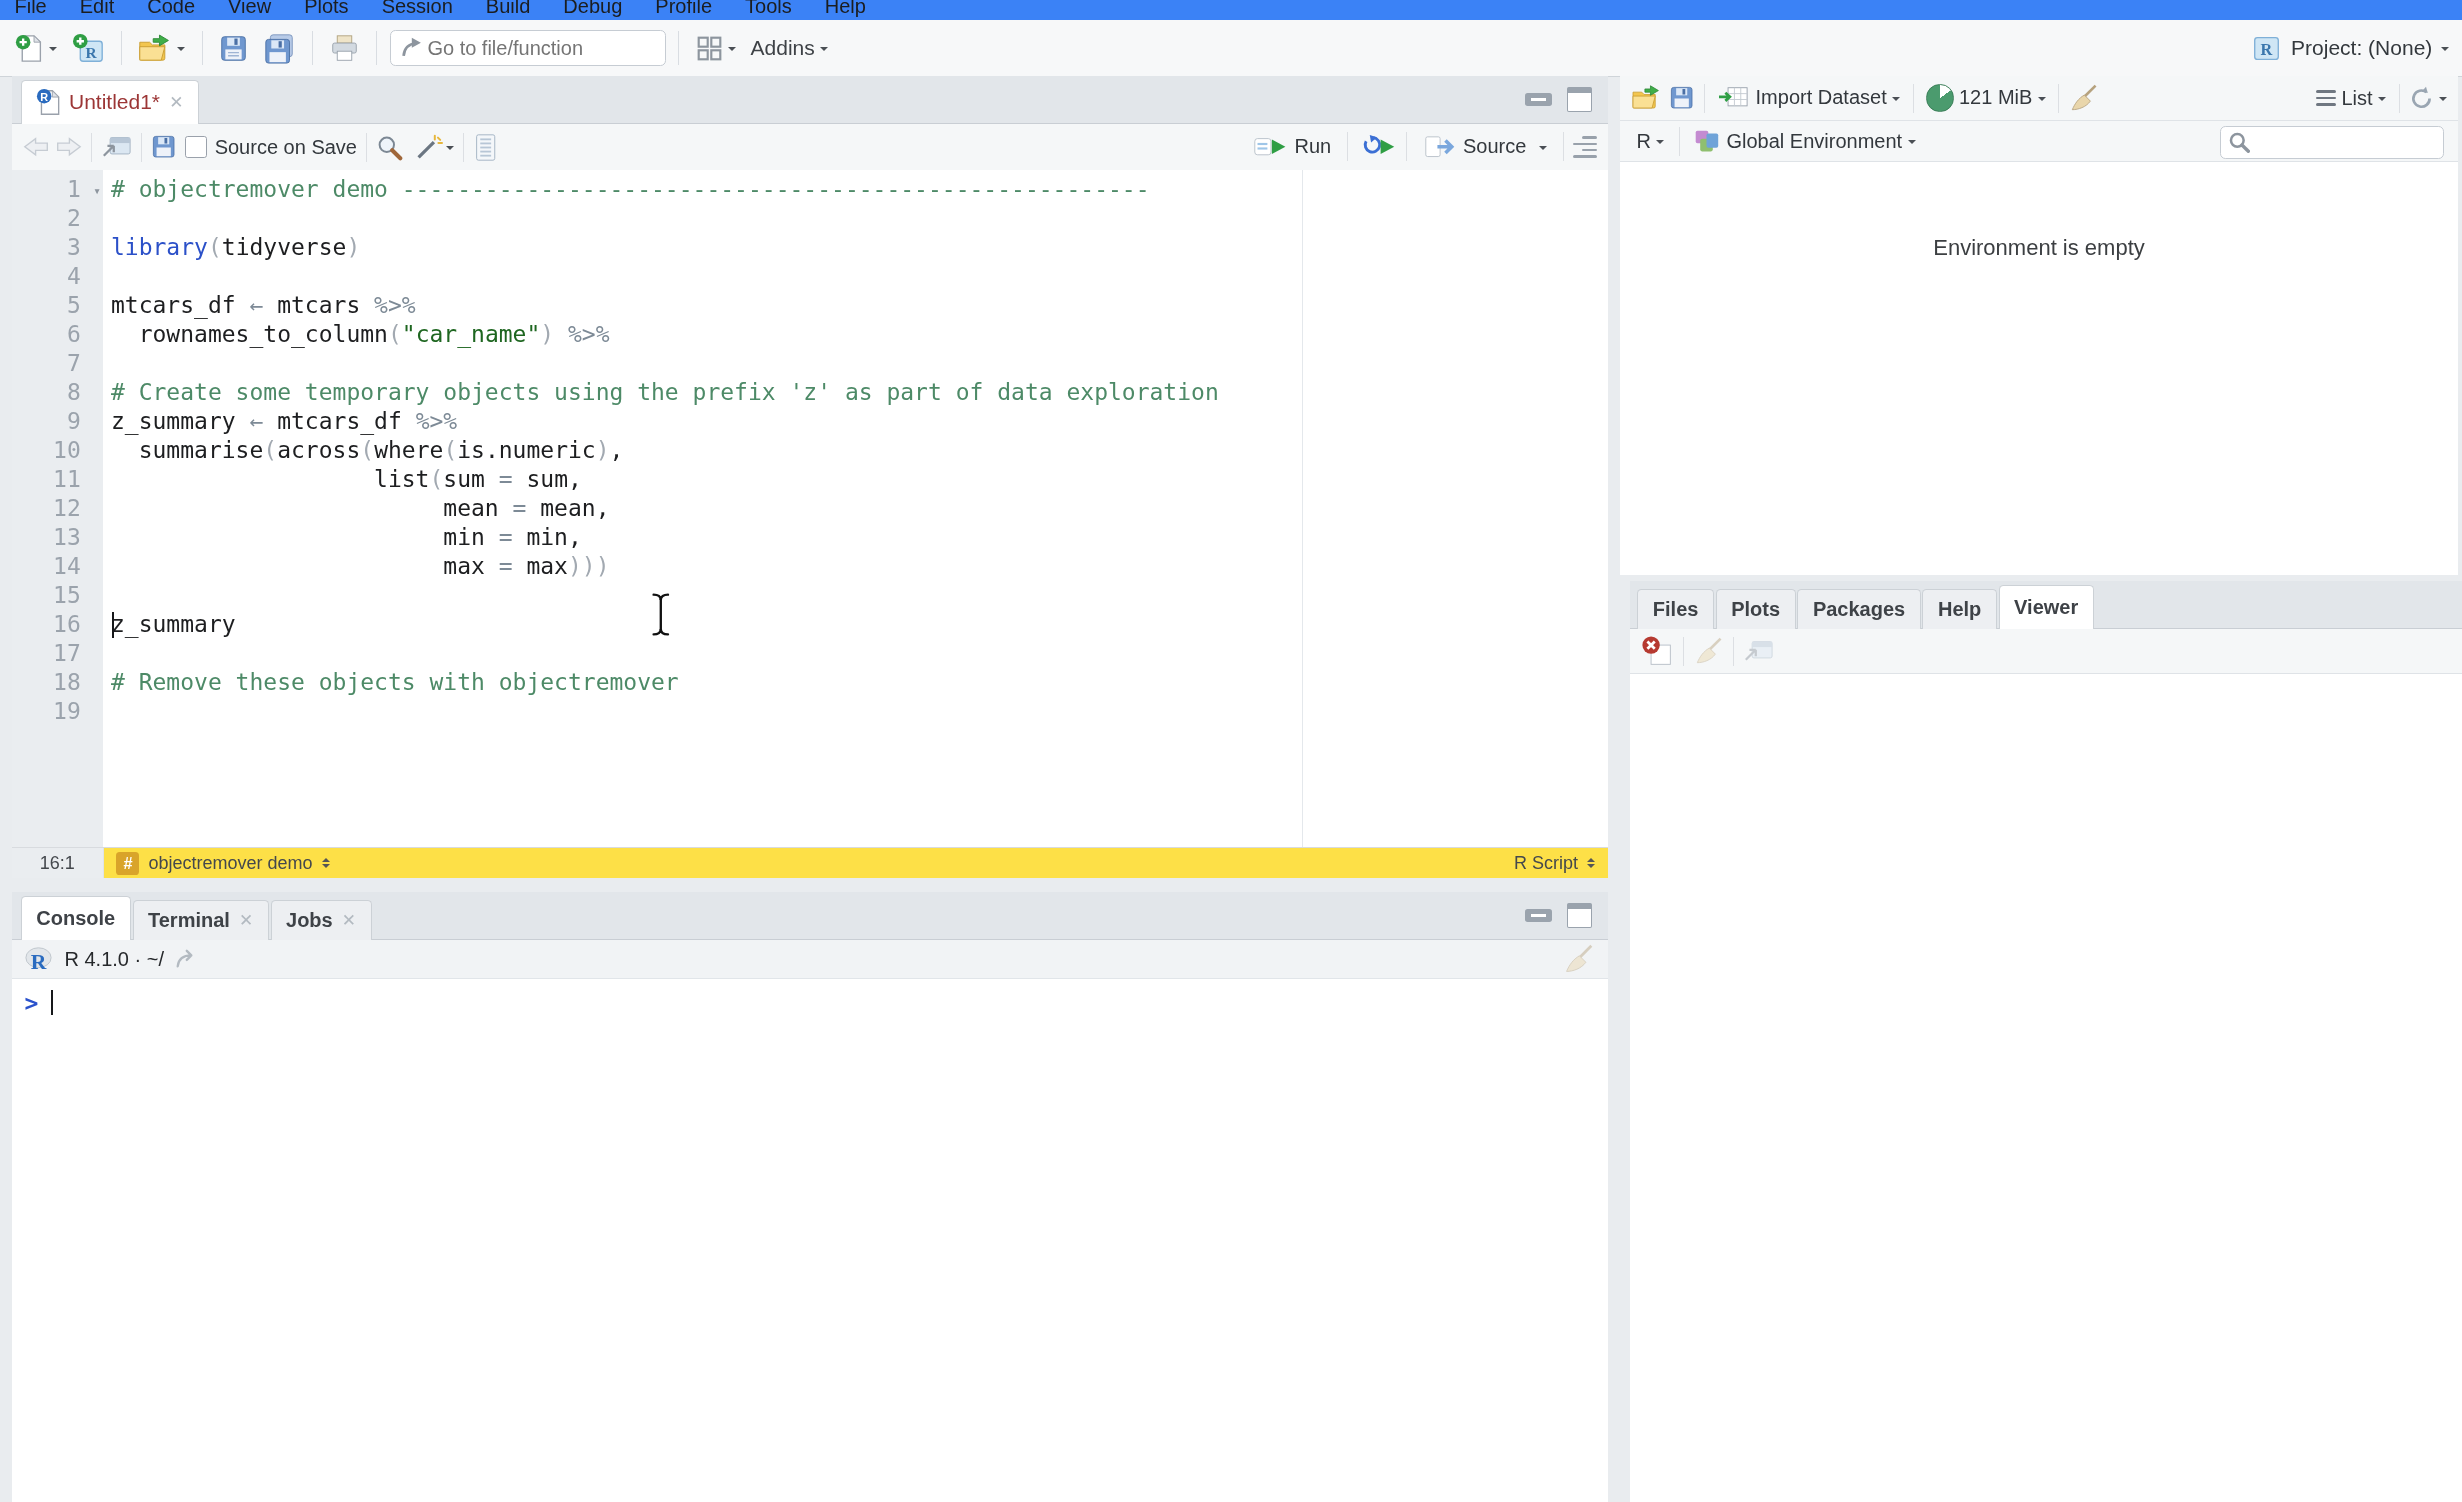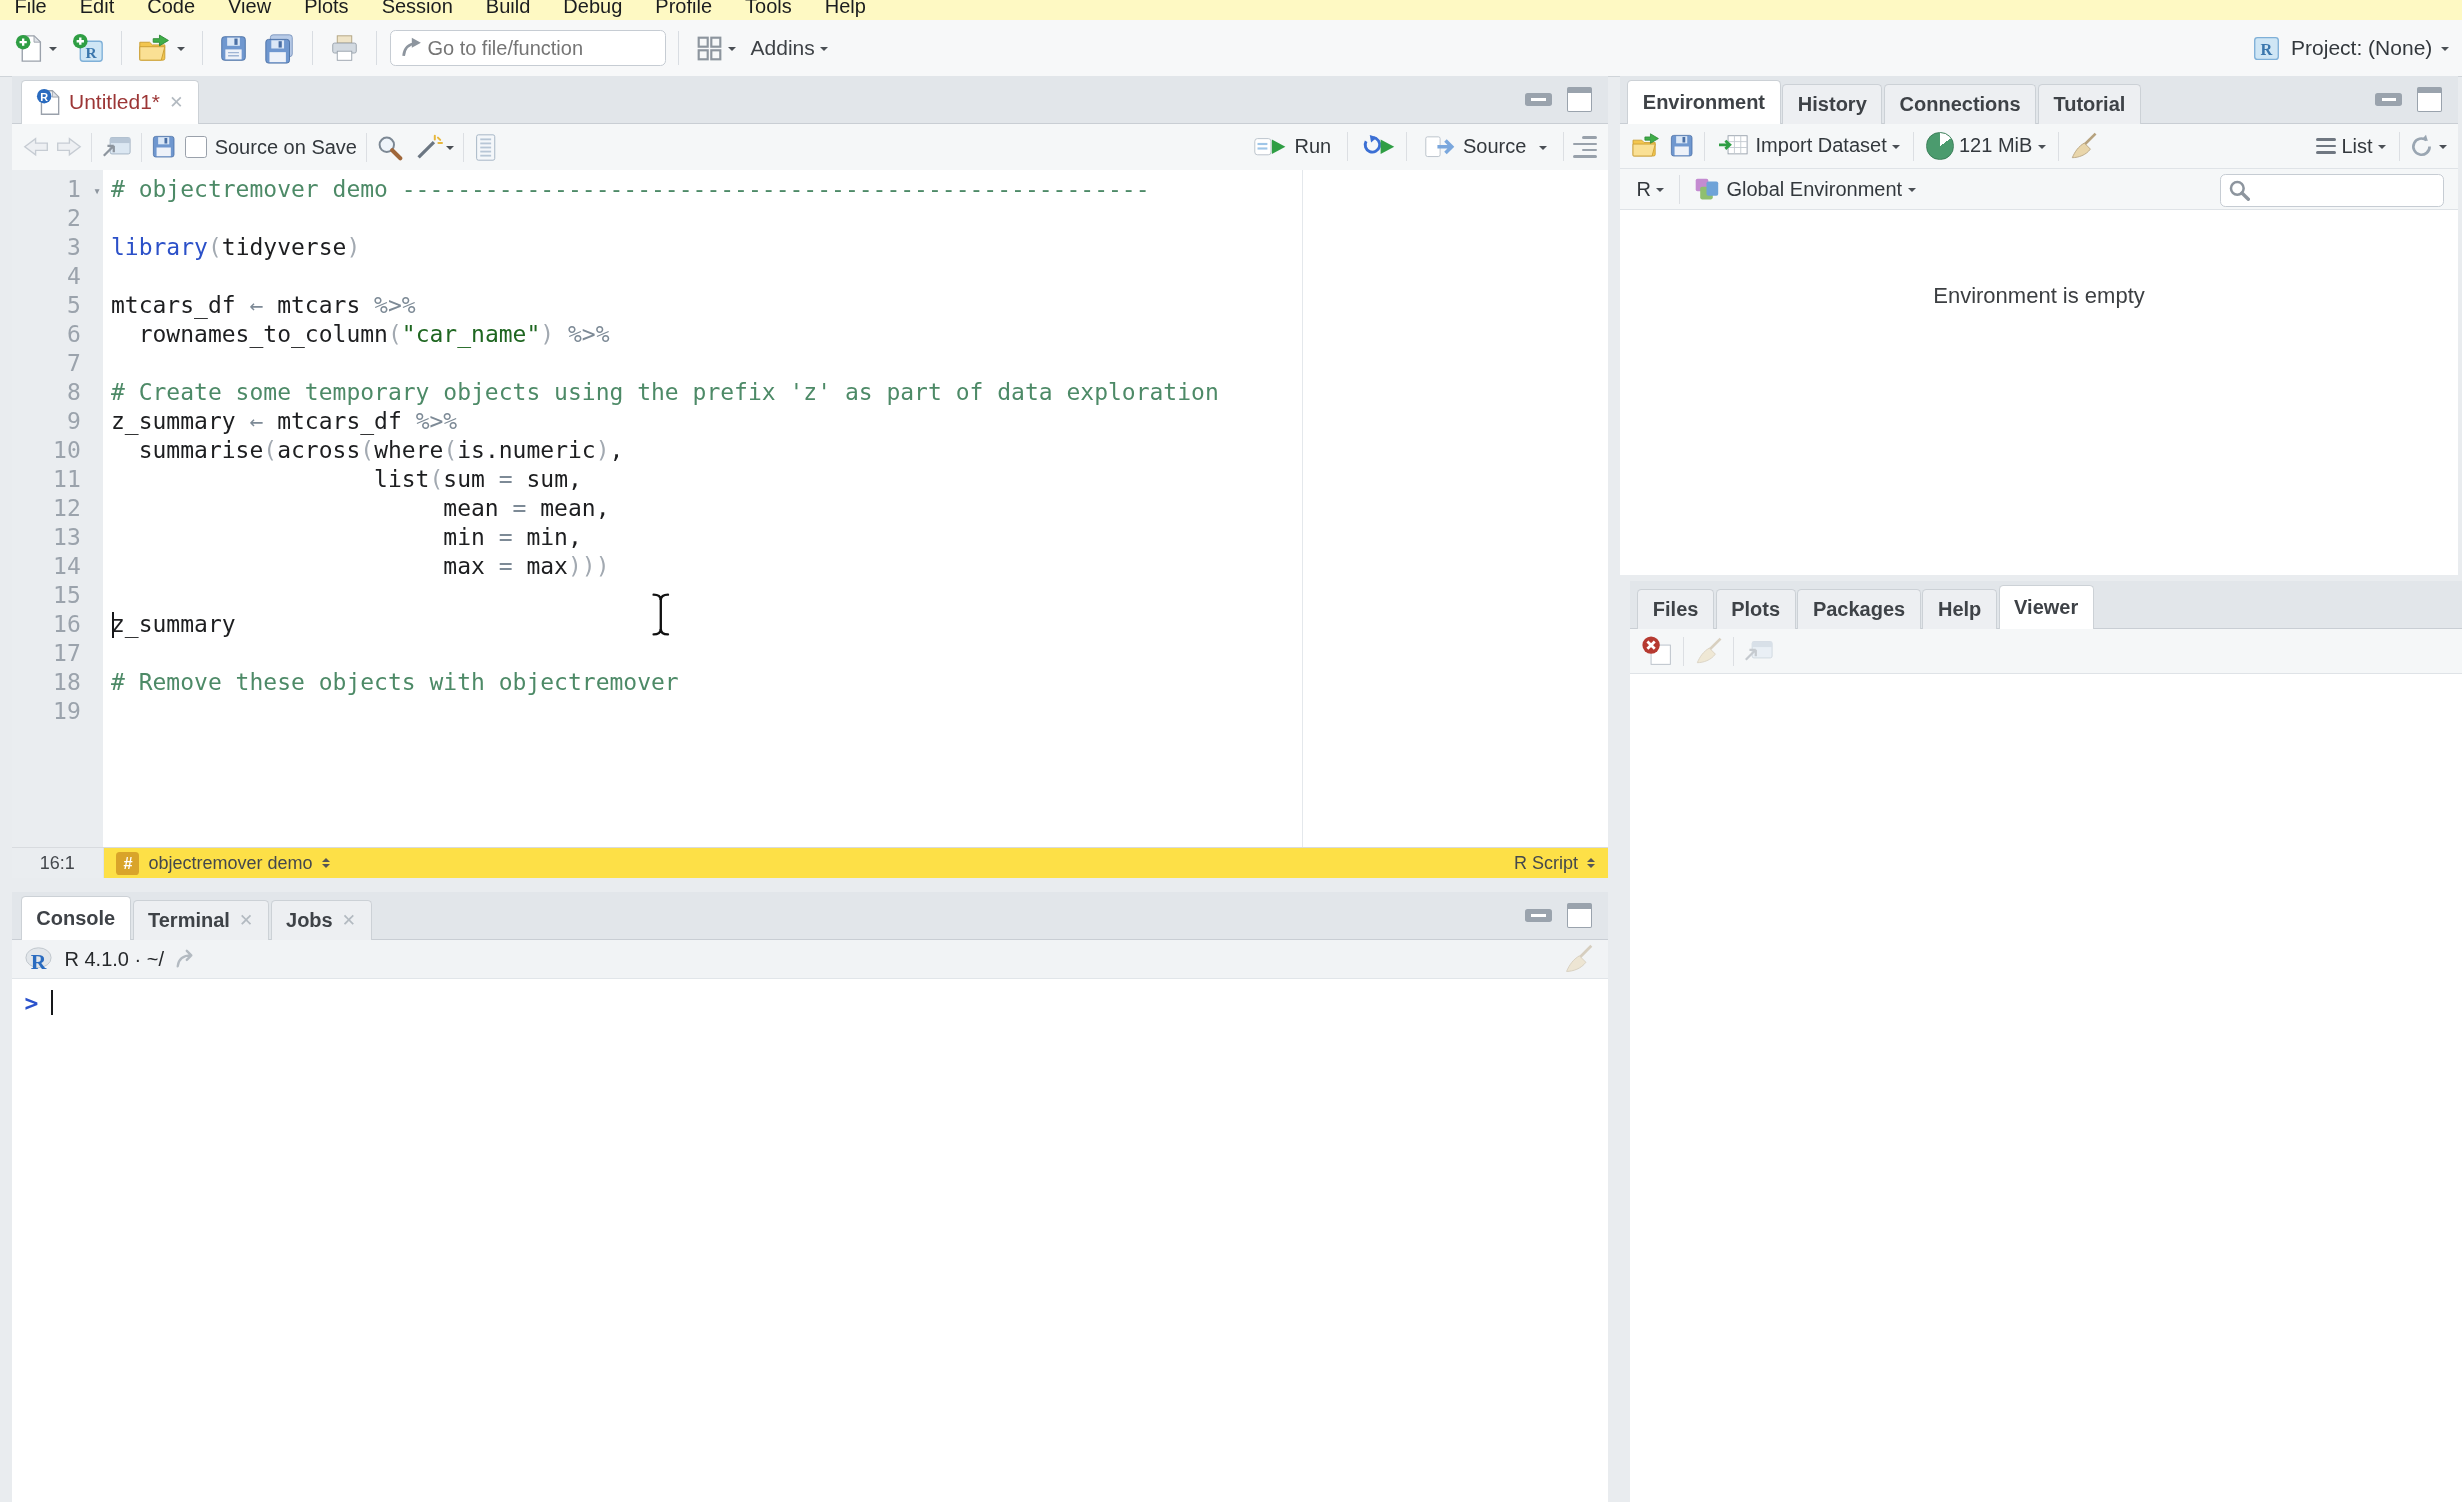--- a/index.html
+++ b/index.html
@@ -1,21 +1,21 @@
 <!DOCTYPE html>
 <html style="font-size:14.5px"><head>
 <meta charset="utf-8">
 <style>
   html,body{margin:0;padding:0;}
   body{width:2462px;height:1502px;position:relative;font-family:"Liberation Sans",sans-serif;
        background:#e9ecef;overflow:hidden;-webkit-font-smoothing:antialiased;color:#3e4247;}
   #app{position:absolute;inset:0;}
 
   
-  #menubar{position:absolute;left:0;top:0;width:100%;height:20px;background:#fef9c3;overflow:hidden;}
+  #menubar{position:absolute;left:0;top:0;width:100%;height:20px;background:#3b82f6;overflow:hidden;}
   #menubar .mitem{display:inline-block;font-size:20px;color:#1b1d1f;margin-top:-6.4px;padding:0 14.5px;cursor:pointer;}
   #toolbar{position:absolute;left:0;top:20px;width:100%;height:56px;background:#f7f8f9;
            border-bottom:0.9px solid #cfd4d9;display:flex;align-items:center;}
   .tsep{width:0.9px;height:34px;background:#d9dde2;margin:0 9px;}
   .caret{width:0;height:0;border:5.4px solid transparent;border-top-color:#4a4f55;margin-top:5.4px;display:inline-block;}
   .caret.sm{border-width:4.5px;}
   .tbtn{display:flex;align-items:center;gap:5.4px;padding:3.6px 7.3px;border-radius:3.6px;cursor:pointer;}
   #goto-box{display:flex;align-items:center;gap:2px;width:256px;height:34px;background:#fff;
             border:0.9px solid #c6ccd3;border-radius:5.4px;padding:0 9px;margin:0 3.6px;}
   #goto-box input{border:none;outline:none;font-size:20px;color:#8d959e;width:200px;background:transparent;
@@ -405,38 +405,20 @@
           <path d="M32 3 L19 16" stroke="#b6a27e" stroke-width="3"></path>
           <path d="M19 14 l7 7 c-5 7 -14 10 -21 10 3 -7 7 -13 14 -17z" fill="#e9d6ab" stroke="#b6a27e"></path>
         </svg>
     </div>
     <div id="console-body">
       <span id="console-prompt">&gt;</span><span id="console-caret"></span>
     </div>
   </div>
 
   <div class="pane" id="env-pane">
-    <div class="tabbar">
-      <div class="tab active" style="margin-left:7.3px;">
-        <span>Environment</span>
-      </div>
-      <div class="tab">
-          <span>History</span>
-        </div>
-      <div class="tab">
-          <span>Connections</span>
-        </div>
-      <div class="tab">
-          <span>Tutorial</span>
-        </div>
-      <div class="minmax">
-        <div class="ic-min"></div>
-        <div class="ic-max"></div>
-      </div>
-    </div>
     <div class="ptool">
       <svg width="31" height="25.4" viewBox="0 0 38 32">
           <path d="M2 9 h11 l3 3 h14 v15 a2 2 0 0 1 -2 2 H4 a2 2 0 0 1 -2 -2 z" fill="#f3c64f" stroke="#c89b2e"></path>
           <path d="M2 14 h28 l-4 15 H2z" fill="#fae094" stroke="#c89b2e"></path>
           <path d="M24 1 l10 6 -10 6 v-4 h-7 v-4 h7z" fill="#3fae49" stroke="#2c8736"></path>
         </svg>
       <svg width="25.4" height="25.4" viewBox="0 0 32 32" style="margin-left:7.3px;">
           <rect x="3" y="3" width="26" height="26" rx="3" fill="#6f97cf" stroke="#4a6fa5"></rect>
           <rect x="9" y="4" width="14" height="9" fill="#dce8f7"></rect>
           <rect x="17" y="5" width="3.5" height="7" fill="#4a6fa5"></rect>

